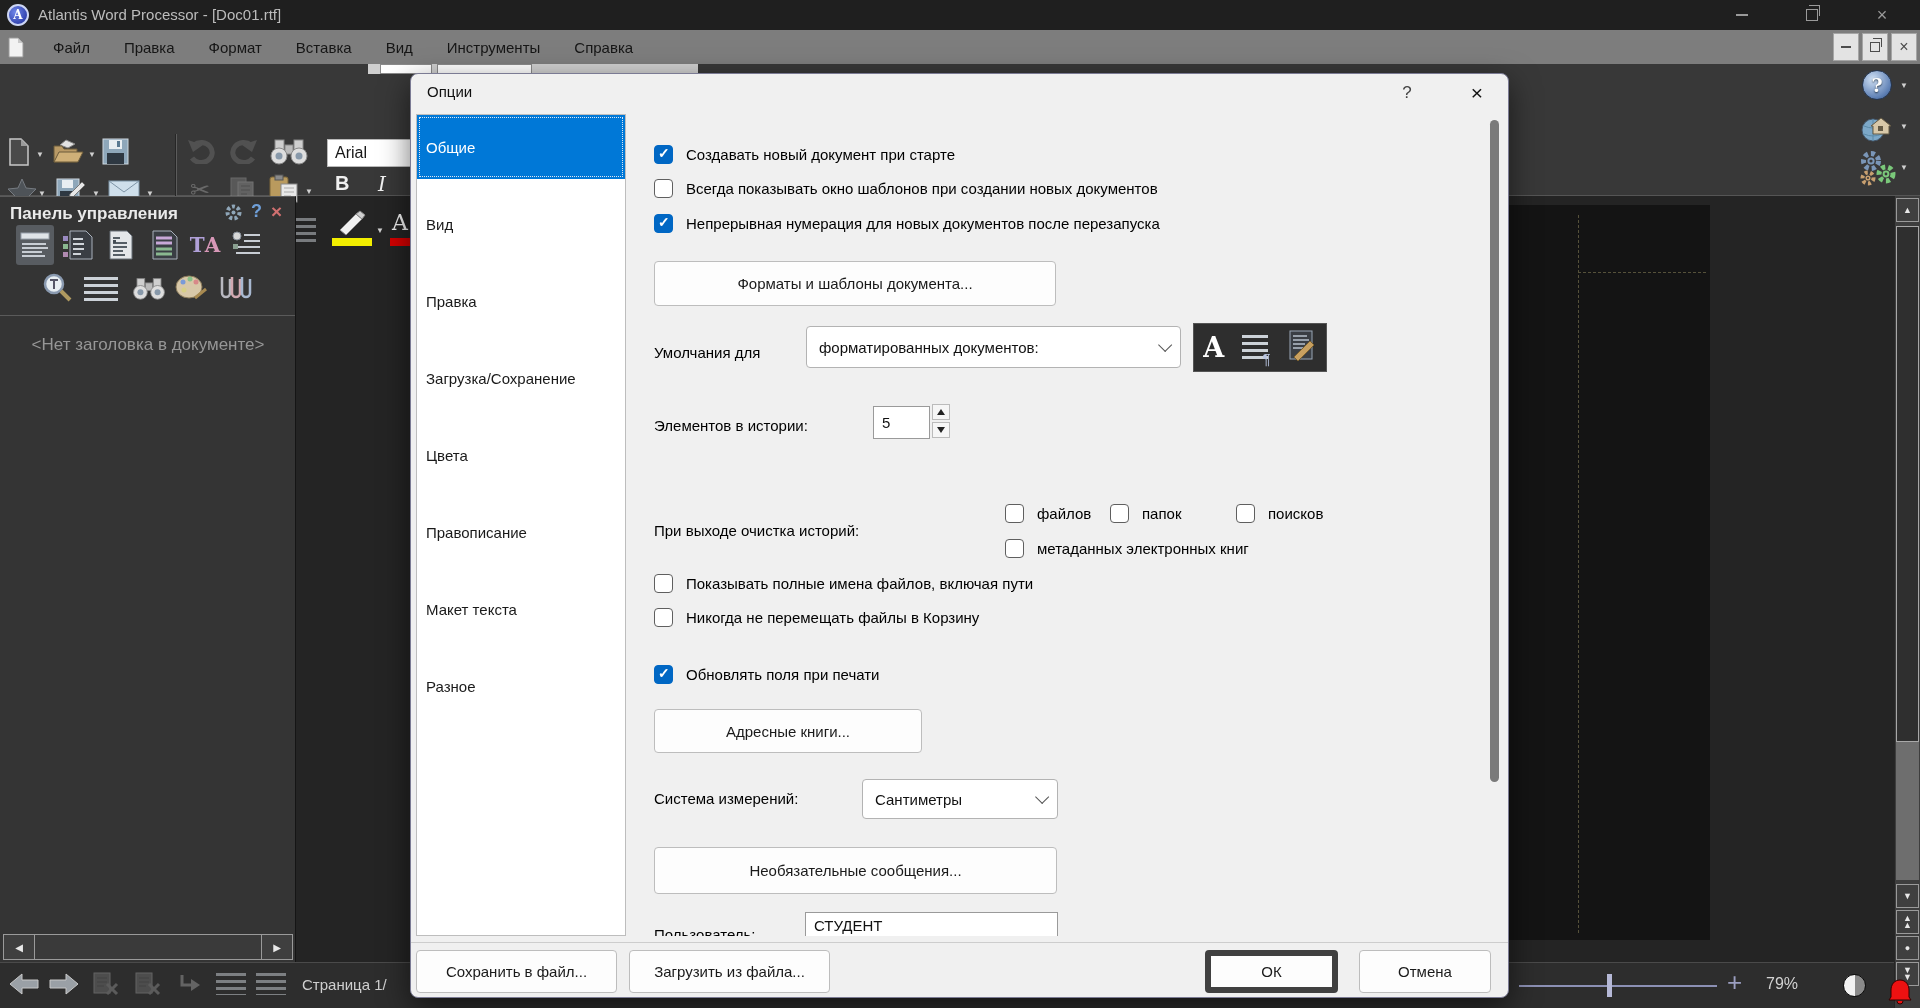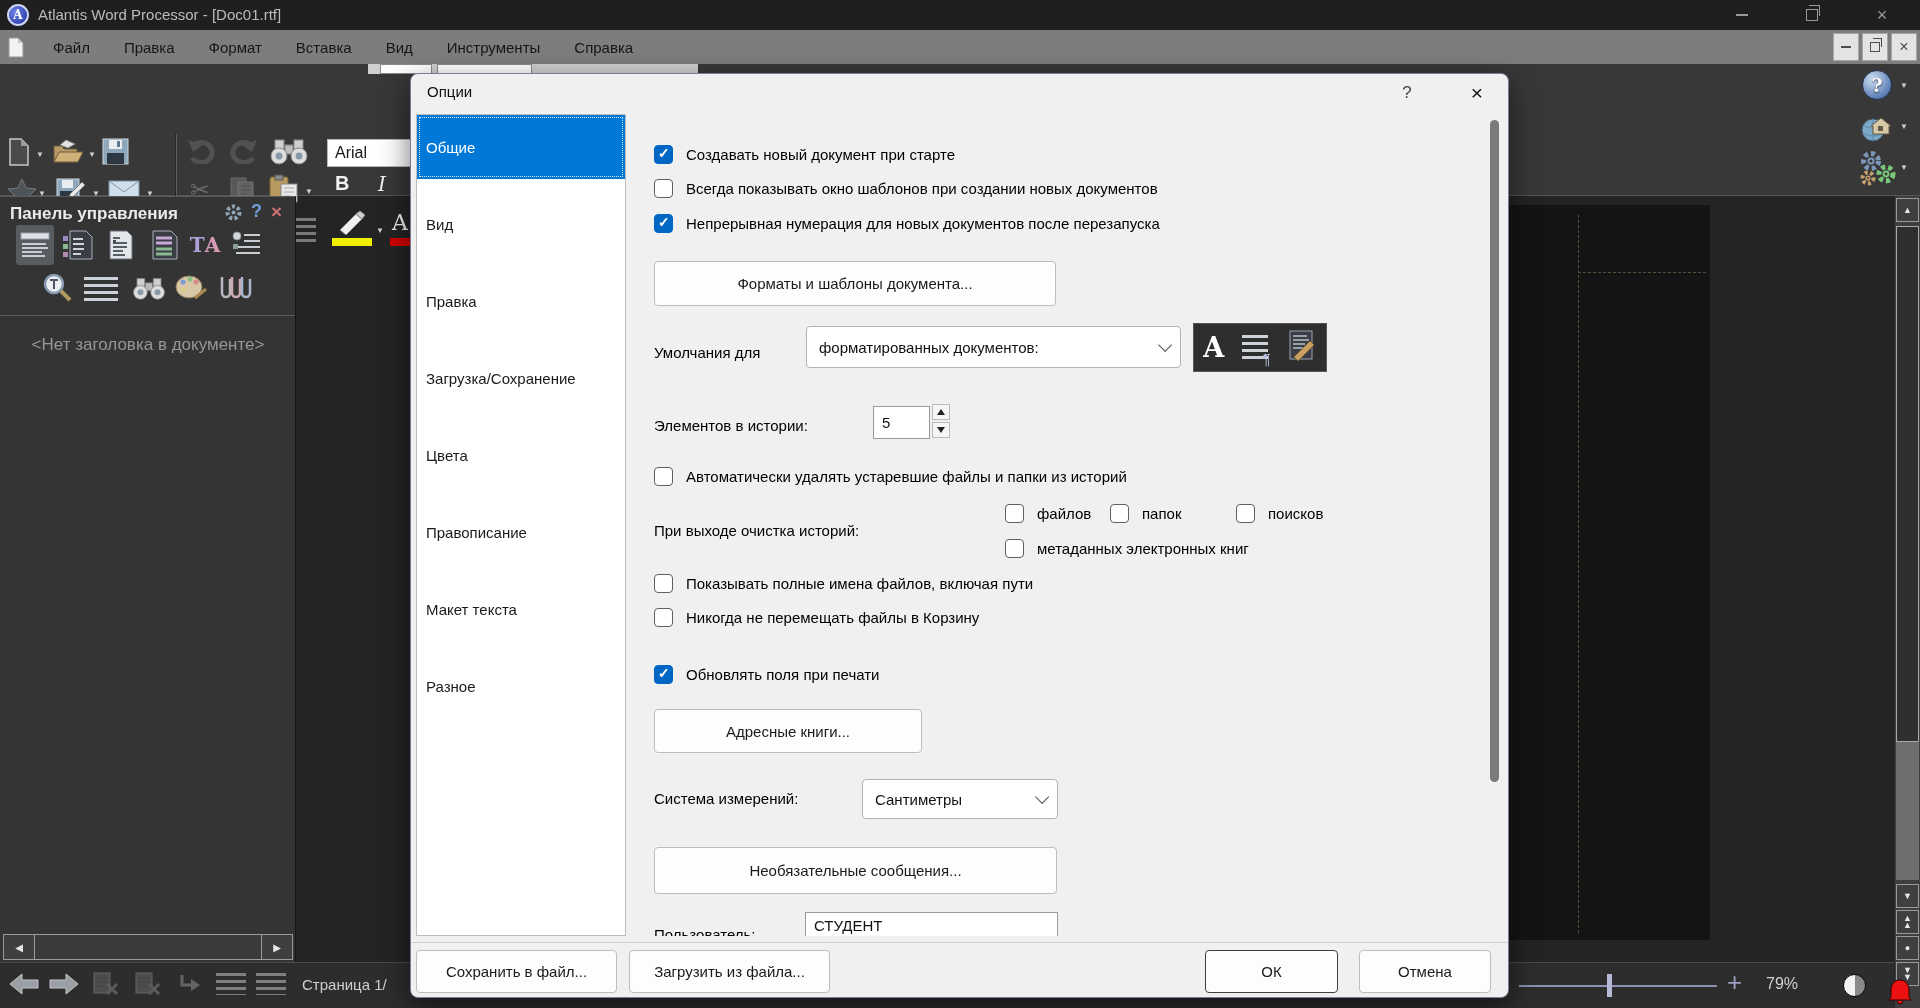--- a/index.html
+++ b/index.html
@@ -104,21 +104,21 @@
            font-size:15px;color:#111;display:flex;align-items:center;padding-left:8px;}
   .spbtn{position:absolute;width:18px;height:16px;border:1px solid #bbb;background:#f6f6f6;box-sizing:border-box;
          display:flex;align-items:center;justify-content:center;}
   .triu{width:0;height:0;border-left:4px solid rgba(0,0,0,0);border-right:4px solid rgba(0,0,0,0);border-bottom:6px solid #222;}
   .trid{width:0;height:0;border-left:4px solid rgba(0,0,0,0);border-right:4px solid rgba(0,0,0,0);border-top:6px solid #222;}
   .iconbox{position:absolute;background:#2e2e2e;border:1px solid #555;box-sizing:border-box;
            display:flex;align-items:center;justify-content:space-around;}
   .dfooter-line{position:absolute;left:0;top:868px;width:100%;border-top:1px solid #cdcdcd;}
   .textfield{position:absolute;background:#fff;border:1px solid #9a9a9a;box-sizing:border-box;
              font-size:15px;color:#111;padding:4px 0 0 8px;}
-  .okbtn{border:1px solid #404040;}
+  .okbtn{border:6px solid #404040;}
   .dvscroll{position:absolute;left:1078px;top:43px;width:12px;height:816px;}
   .dvthumb{position:absolute;left:1px;top:3px;width:9px;height:662px;background:#7a7a7a;border-radius:5px;}
   .sliver{position:absolute;background:#cfcfcf;}
   .sliverbox{position:absolute;background:#fff;border:1px solid #8a8a8a;box-sizing:border-box;}
 </style>
 </head>
 <body>
 
 <div id="screen">
 
@@ -545,24 +545,20 @@
 
       <div class="dlabel" style="left:243px;top:303px;">Элементов в истории:</div>
       <div class="spinbox" style="left:462px;top:292px;width:57px;height:33px;">5</div>
       <div class="spbtn" style="left:521px;top:290px;">
           <span class="triu"></span>
         </div>
       <div class="spbtn" style="left:521px;top:308px;">
           <span class="trid"></span>
         </div>
 
-      <div class="row" style="left:243px;top:351px;">
-        <span class="cb"></span>
-        <span class="cblab">Автоматически удалять устаревшие файлы и папки из историй</span>
-      </div>
 
       <div class="dlabel" style="left:243px;top:408px;text-align:center;">При выходе очистка историй:</div>
       <div class="row" style="left:594px;top:388px;">
         <span class="cb"></span>
         <span class="cblab">файлов</span>
       </div>
       <div class="row" style="left:699px;top:388px;">
         <span class="cb"></span>
         <span class="cblab">папок</span>
       </div>

